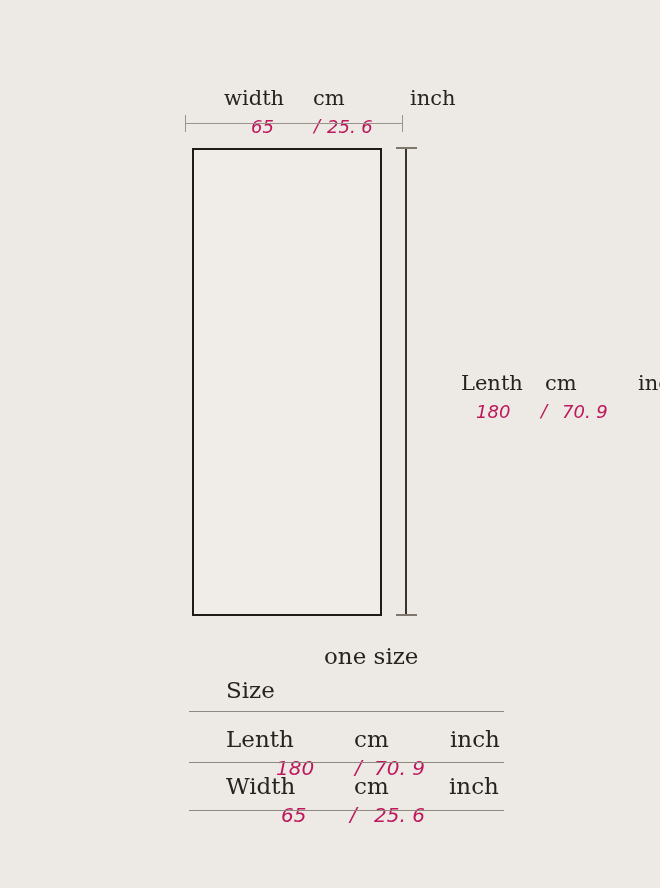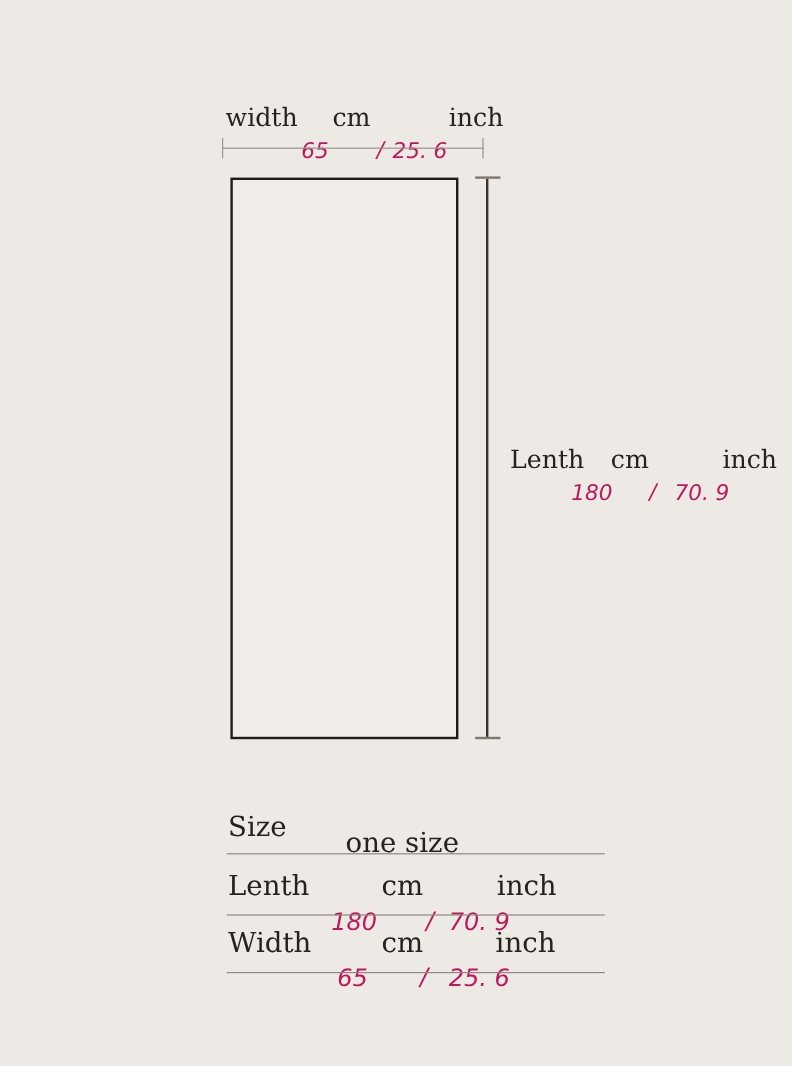--- a/index.html
+++ b/index.html
@@ -15,21 +15,21 @@
     width:660px;height:888px;
     background:var(--bg);
     font-family:"DejaVu Serif","Liberation Serif",serif;
     color:var(--ink);
     position:relative;overflow:hidden;
   }
   .canvas{position:absolute;inset:0;}
 
   
   .tok{position:absolute;white-space:nowrap;line-height:1;color:var(--ink);}
-  .slab{font-family:"DejaVu Serif","Liberation Serif",serif;font-weight:400;}
+  .slab{font-family:"DejaVu Serif","Liberation Serif",serif;font-weight:400;margin-left:36px;}
   .num{font-family:"DejaVu Sans","Liberation Sans",sans-serif;font-style:italic;color:#be185d;margin-top:27px;}
   .sz21{font-size:21px;}
   .sz18{font-size:18px;}
   .sz23{font-size:23px;}
   .sz20{font-size:20px;}
 
   
   .hline{position:absolute;left:185px;top:123px;width:218px;height:1px;background:var(--dim-gray);}
   .htick{position:absolute;top:115px;width:1px;height:17px;background:var(--dim-gray);}
   .htick.l{left:185px;} .htick.r{left:402px;}
@@ -72,21 +72,21 @@
   <div class="vcap b"></div>
 
   <span class="tok slab sz21" style="left:425px;top:373px;">Lenth</span>
   <span class="tok num  sz18" style="left:476px;top:376px;">180</span>
   <span class="tok slab sz21" style="left:509px;top:373px;">cm</span>
   <span class="tok num  sz18" style="left:541px;top:375px;">/</span>
   <span class="tok num  sz18" style="left:562px;top:376px;">70. 9</span>
   <span class="tok slab sz21" style="left:602px;top:373px;">inch</span>
 
   <span class="tok slab sz23" style="left:190px;top:679px;text-align:right;">Size</span>
-  <span class="tok slab sz23" style="left:288px;top:692px;">one size</span>
+  <span class="tok slab sz23" style="left:288px;top:645px;">one size</span>
   <div class="trule r1"></div>
 
   <span class="tok slab sz23" style="left:190px;top:728px;">Lenth</span>
   <span class="tok num  sz20" style="left:276px;top:731px;">180</span>
   <span class="tok slab sz23" style="left:318px;top:728px;">cm</span>
   <span class="tok num  sz20" style="left:355px;top:730px;">/</span>
   <span class="tok num  sz20" style="left:374px;top:731px;">70. 9</span>
   <span class="tok slab sz23" style="left:414px;top:728px;">inch</span>
   <div class="trule r2"></div>
 

